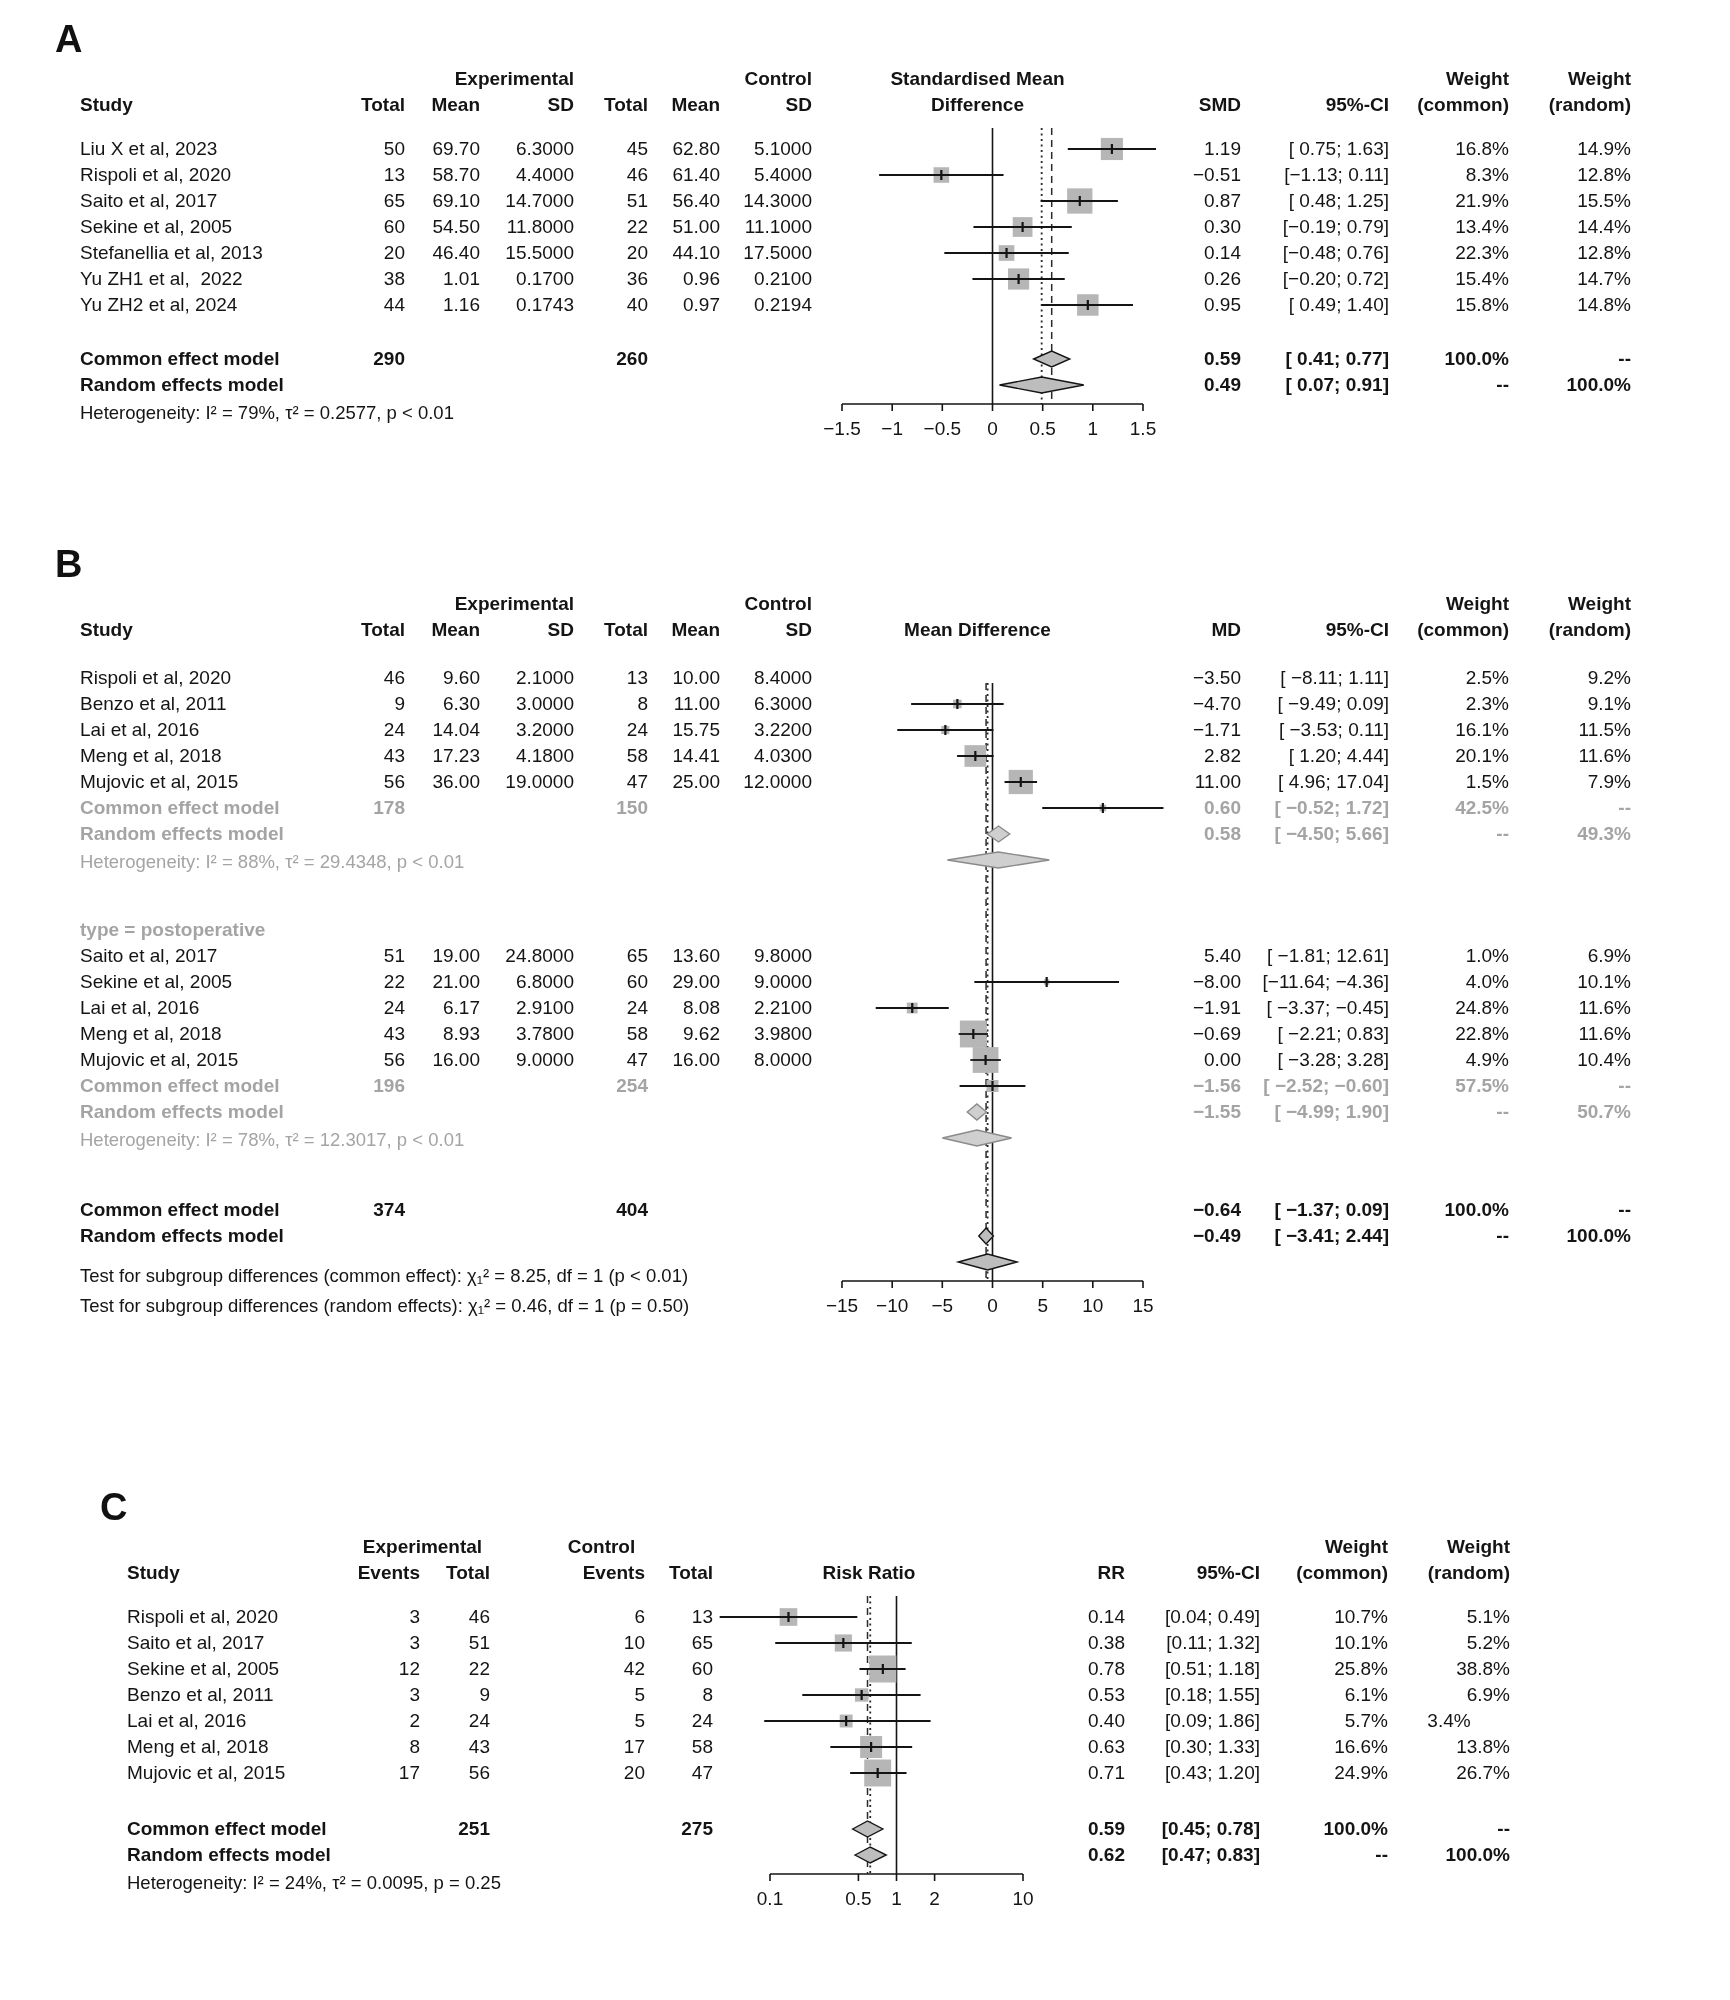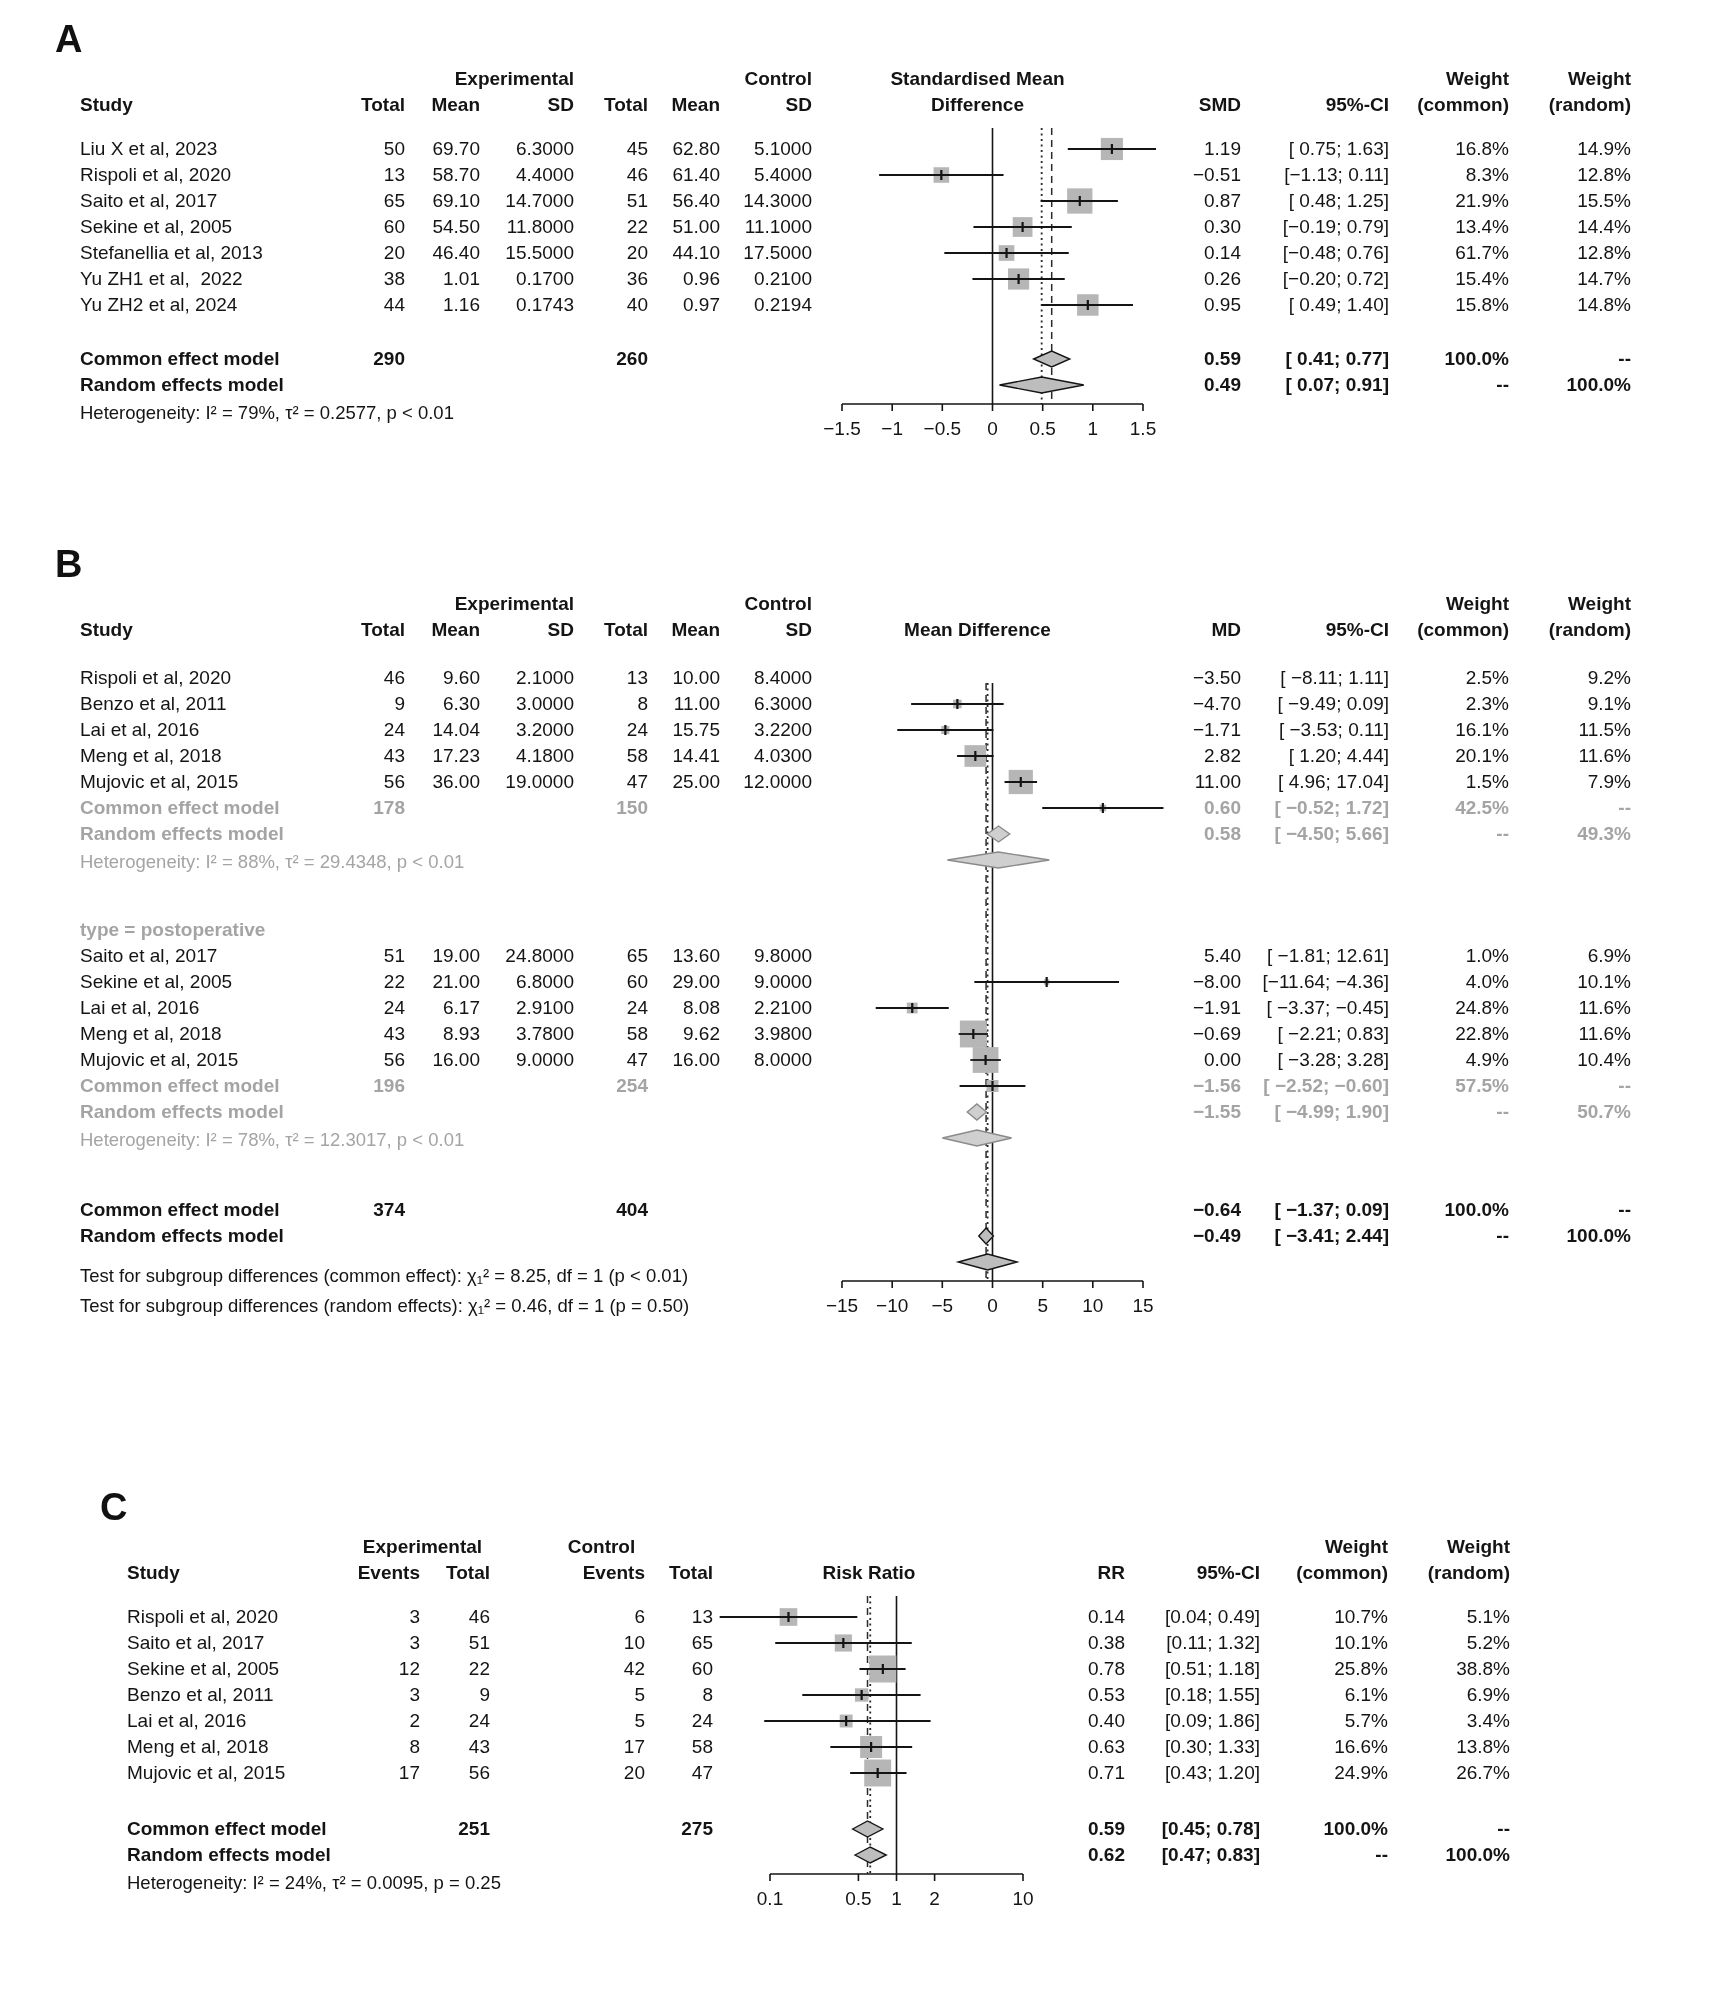--- a/index.html
+++ b/index.html
@@ -103,21 +103,21 @@
         <div class="row row-ab" style="height: 26px;">
           <span class="cell " style="grid-column: 1 / span 1;">Stefanellia et al, 2013</span>
           <span class="cell num " style="grid-column: 2 / span 1;">20</span>
           <span class="cell num " style="grid-column: 3 / span 1;">46.40</span>
           <span class="cell num " style="grid-column: 4 / span 1;">15.5000</span>
           <span class="cell num " style="grid-column: 5 / span 1;">20</span>
           <span class="cell num " style="grid-column: 6 / span 1;">44.10</span>
           <span class="cell num " style="grid-column: 7 / span 1;">17.5000</span>
           <span class="cell num " style="grid-column: 9 / span 1;">0.14</span>
           <span class="cell num " style="grid-column: 10 / span 1;">[−0.48; 0.76]</span>
-          <span class="cell num " style="grid-column: 11 / span 1;">61.7%</span>
+          <span class="cell num " style="grid-column: 11 / span 1;">22.3%</span>
           <span class="cell num " style="grid-column: 12 / span 1;">12.8%</span>
         </div>
         <div class="row row-ab" style="height: 26px;">
           <span class="cell " style="grid-column: 1 / span 1;">Yu ZH1 et al,  2022</span>
           <span class="cell num " style="grid-column: 2 / span 1;">38</span>
           <span class="cell num " style="grid-column: 3 / span 1;">1.01</span>
           <span class="cell num " style="grid-column: 4 / span 1;">0.1700</span>
           <span class="cell num " style="grid-column: 5 / span 1;">36</span>
           <span class="cell num " style="grid-column: 6 / span 1;">0.96</span>
           <span class="cell num " style="grid-column: 7 / span 1;">0.2100</span>
@@ -537,21 +537,21 @@
         </div>
         <div class="row row-c" style="height: 26px;">
           <span class="cell " style="grid-column: 1 / span 1;">Lai et al, 2016</span>
           <span class="cell num " style="grid-column: 2 / span 1;">2</span>
           <span class="cell num " style="grid-column: 3 / span 1;">24</span>
           <span class="cell num " style="grid-column: 4 / span 1;">5</span>
           <span class="cell num " style="grid-column: 5 / span 1;">24</span>
           <span class="cell num " style="grid-column: 7 / span 1;">0.40</span>
           <span class="cell num " style="grid-column: 8 / span 1;">[0.09; 1.86]</span>
           <span class="cell num " style="grid-column: 9 / span 1;">5.7%</span>
-          <span class="cell num " style="grid-column: 10 / span 1;">3.4%</span>
+          <span class="cell num " style="grid-column: 10 / span 1; text-align: center;">3.4%</span>
         </div>
         <div class="row row-c" style="height: 26px;">
           <span class="cell " style="grid-column: 1 / span 1;">Meng et al, 2018</span>
           <span class="cell num " style="grid-column: 2 / span 1;">8</span>
           <span class="cell num " style="grid-column: 3 / span 1;">43</span>
           <span class="cell num " style="grid-column: 4 / span 1;">17</span>
           <span class="cell num " style="grid-column: 5 / span 1;">58</span>
           <span class="cell num " style="grid-column: 7 / span 1;">0.63</span>
           <span class="cell num " style="grid-column: 8 / span 1;">[0.30; 1.33]</span>
           <span class="cell num " style="grid-column: 9 / span 1;">16.6%</span>

